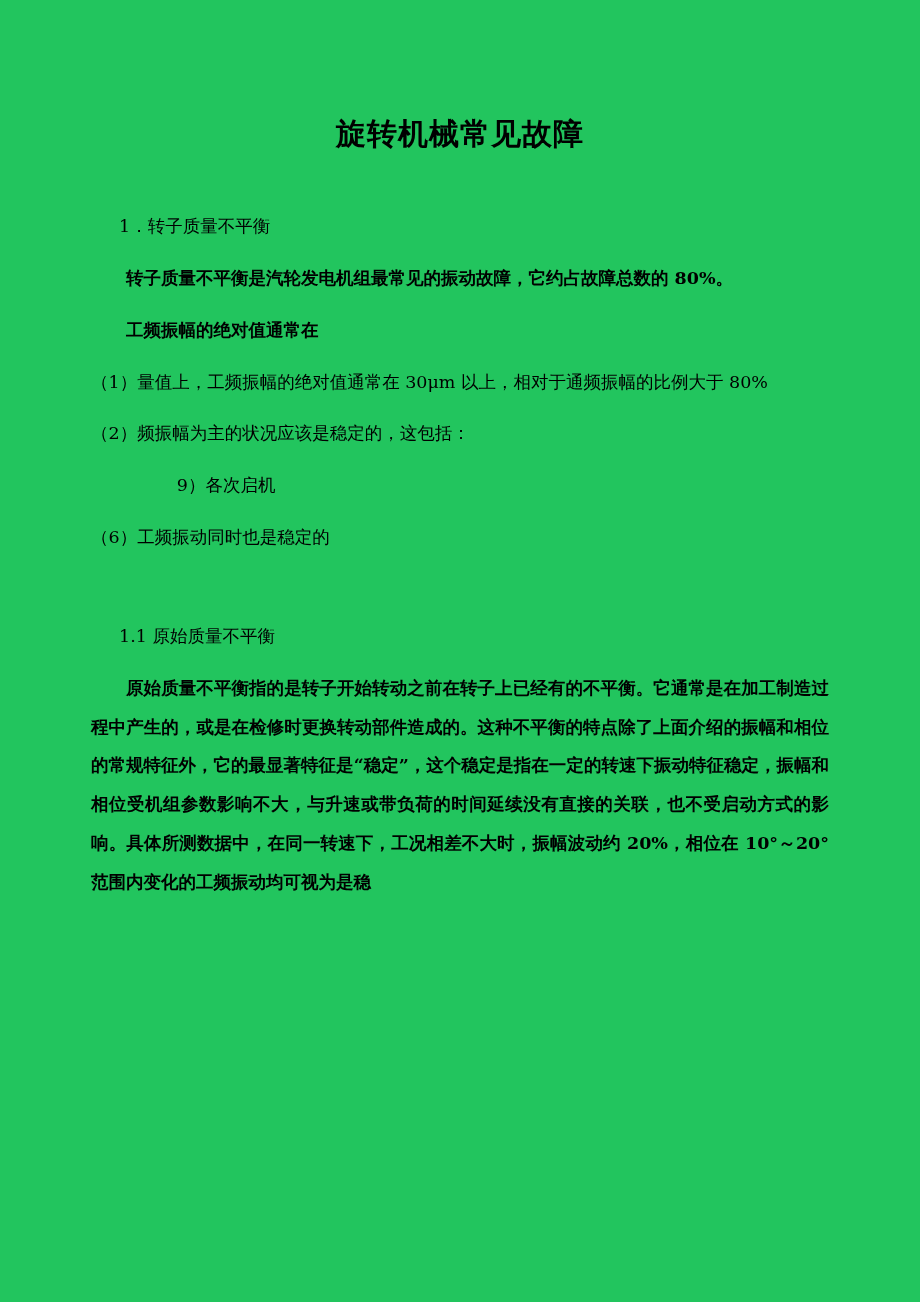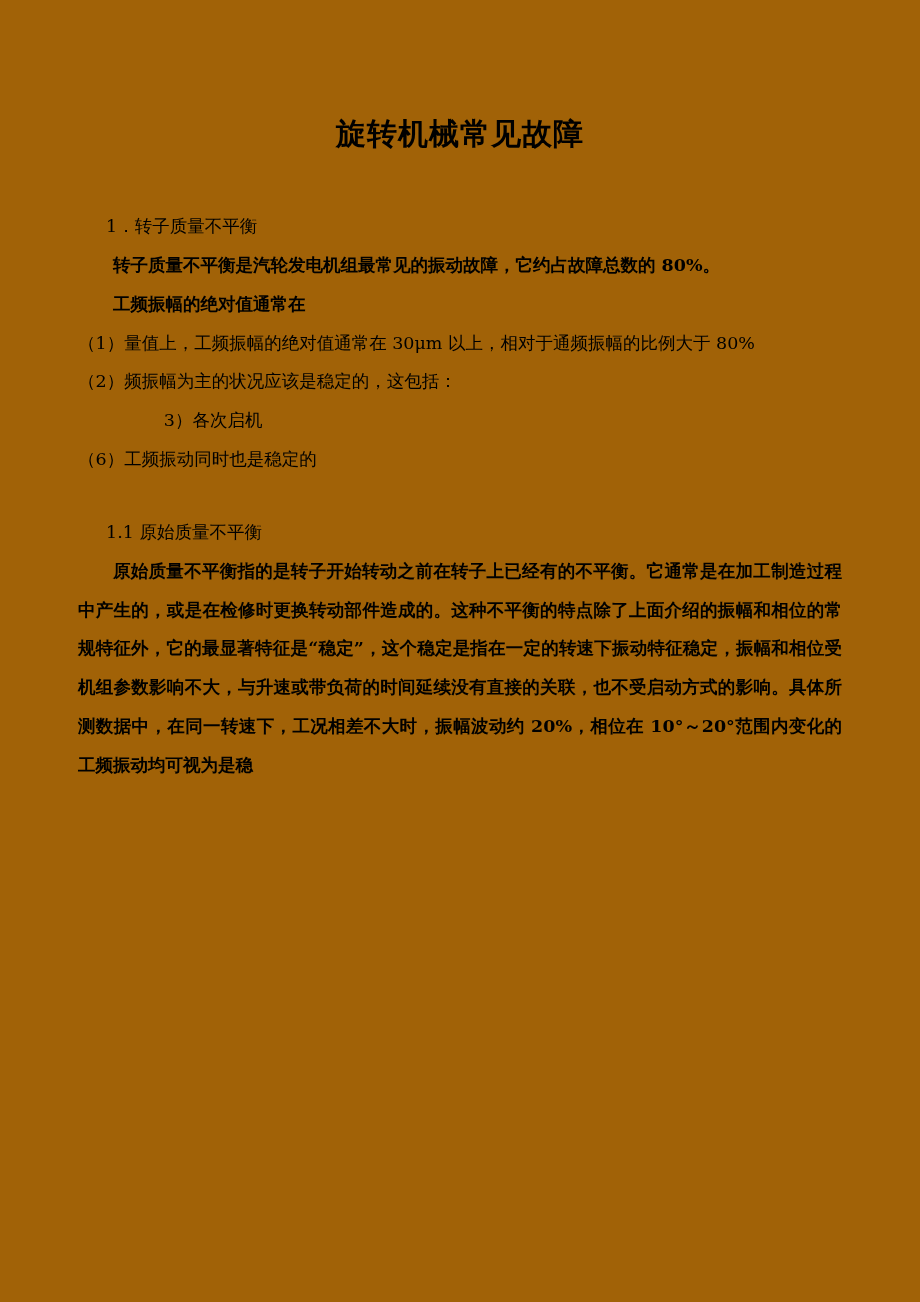--- a/index.html
+++ b/index.html
@@ -11,37 +11,37 @@
     width: 920px;
     height: 1302px;
     font-family: "DejaVu Serif", "Liberation Serif", serif;
     color: #000000;
     overflow: hidden;
   }
   .page {
     position: relative;
     width: 920px;
     height: 1302px;
-    background: #a16207;
+    background: #22c55e;
     box-sizing: border-box;
     padding: 95px 78px 0 78px;
   }
   .doc-title {
     text-align: center;
     font-size: 30px;
     font-weight: bold;
     letter-spacing: 1px;
     margin: 18px 0 0 0;
     line-height: 1.4;
   }
   .body-block {
     margin-top: 52px;
   }
   p {
-    margin: 0;
+    margin: 13px;
     font-size: 17.5px;
     line-height: 2.22;
     text-align: justify;
     text-justify: inter-ideograph;
   }
   .indent-1 { text-indent: 2em; font-weight: bold; }
   .hang-0 { text-indent: 0; }
   .sub-item {
     text-indent: 0;
     padding-left: 4.9em;
@@ -66,21 +66,21 @@
     <p class="section-head">1．转子质量不平衡</p>
 
     <p class="indent-1">转子质量不平衡是汽轮发电机组最常见的振动故障，它约占故障总数的 80%。</p>
 
     <p class="indent-1">工频振幅的绝对值通常在</p>
 
     <p class="hang-0">（1）量值上，工频振幅的绝对值通常在 30μm 以上，相对于通频振幅的比例大于 80%</p>
 
     <p class="hang-0">（2）频振幅为主的状况应该是稳定的，这包括：</p>
 
-    <p class="sub-item">3）各次启机</p>
+    <p class="sub-item">9）各次启机</p>
 
 
 
     <p class="hang-0">（6）工频振动同时也是稳定的</p>
 
     <div class="gap-medium"></div>
 
     <p class="section-head">1.1 原始质量不平衡</p>
 
     <p class="indent-1 justify-last">原始质量不平衡指的是转子开始转动之前在转子上已经有的不平衡。它通常是在加工制造过程中产生的，或是在检修时更换转动部件造成的。这种不平衡的特点除了上面介绍的振幅和相位的常规特征外，它的最显著特征是“稳定”，这个稳定是指在一定的转速下振动特征稳定，振幅和相位受机组参数影响不大，与升速或带负荷的时间延续没有直接的关联，也不受启动方式的影响。具体所测数据中，在同一转速下，工况相差不大时，振幅波动约 20%，相位在 10°～20°范围内变化的工频振动均可视为是稳</p>

